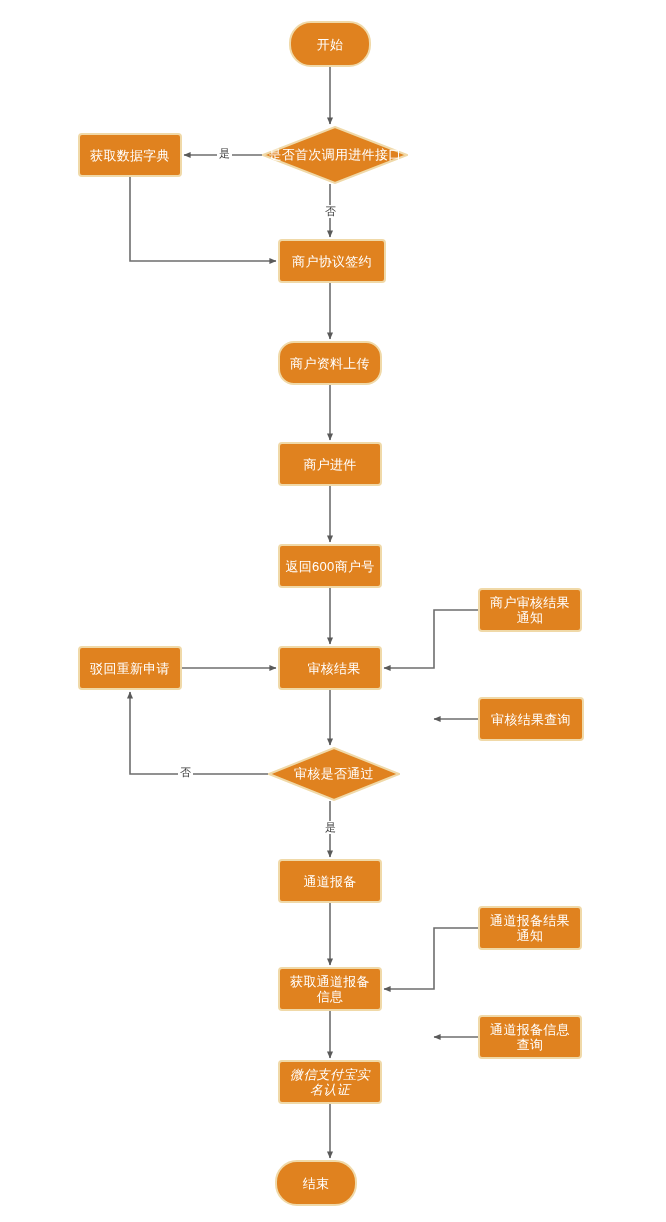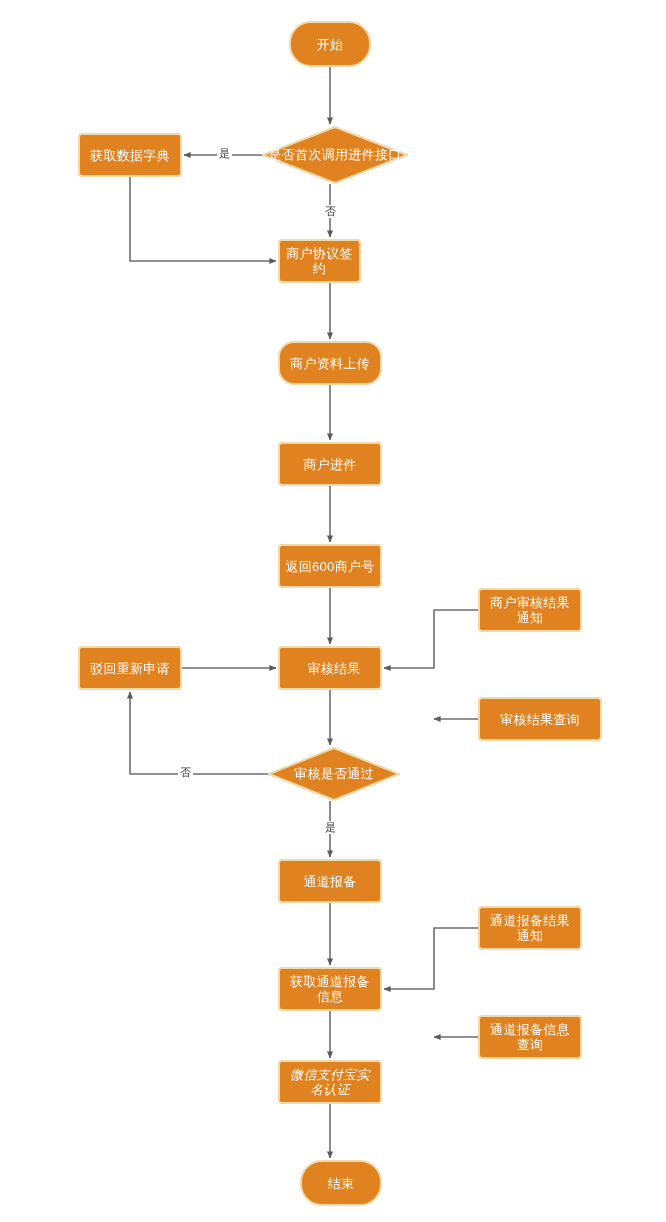--- a/index.html
+++ b/index.html
@@ -135,21 +135,21 @@
     <svg class="shape" viewBox="0 0 146 58" preserveAspectRatio="none">
       <polygon points="73,1 145,29 73,57 1,29" fill="#e0821f" stroke="#f0d9a8" stroke-width="2"></polygon>
     </svg>
     <div class="dlabel">是否首次调用进件接口</div>
   </div>
 
   <div class="node process" style="left:78px;top:133px;width:104px;height:44px;">
     <span>获取数据字典</span>
   </div>
 
-  <div class="node process" style="left:278px;top:239px;width:83px;height:44px;">
+  <div class="node process" style="left:278px;top:239px;width:108px;height:44px;">
     <span>商户协议签约</span>
   </div>
 
   <div class="node process" style="left:278px;top:341px;width:104px;height:44px;border-radius:16px;">
     <span>商户资料上传</span>
   </div>
 
   <div class="node process" style="left:278px;top:442px;width:104px;height:44px;">
     <span>商户进件</span>
   </div>
@@ -159,21 +159,21 @@
   </div>
 
   <div class="node process" style="left:278px;top:646px;width:104px;height:44px;padding-left:8px;">
     <span>审核结果</span>
   </div>
 
   <div class="node process" style="left:478px;top:588px;width:104px;height:44px;">
     <span>商户审核结果通知</span>
   </div>
 
-  <div class="node process" style="left:478px;top:697px;width:124px;height:44px;">
+  <div class="node process" style="left:478px;top:697px;width:106px;height:44px;">
     <span>审核结果查询</span>
   </div>
 
   <div class="node process" style="left:78px;top:646px;width:104px;height:44px;">
     <span>驳回重新申请</span>
   </div>
 
   <div class="diamond" style="left:268px;top:747px;width:132px;height:54px;">
     <svg class="shape" viewBox="0 0 132 54" preserveAspectRatio="none">
       <polygon points="66,1 131,27 66,53 1,27" fill="#e0821f" stroke="#f0d9a8" stroke-width="2"></polygon>
@@ -194,21 +194,21 @@
   </div>
 
   <div class="node process" style="left:478px;top:1015px;width:104px;height:44px;">
     <span>通道报备信息查询</span>
   </div>
 
   <div class="node process" style="left:278px;top:1060px;width:104px;height:44px;font-style:italic;">
     <span>微信支付宝实名认证</span>
   </div>
 
-  <div class="node terminator" style="left:300px;top:1160px;width:82px;height:46px;">
+  <div class="node terminator" style="left:275px;top:1160px;width:82px;height:46px;">
     <span>结束</span>
   </div>
 
   <div class="edge-label" style="left:217px;top:147px;">是</div>
   <div class="edge-label" style="left:323px;top:205px;">否</div>
   <div class="edge-label" style="left:178px;top:766px;">否</div>
   <div class="edge-label" style="left:323px;top:821px;">是</div>
 
 </div>
 

